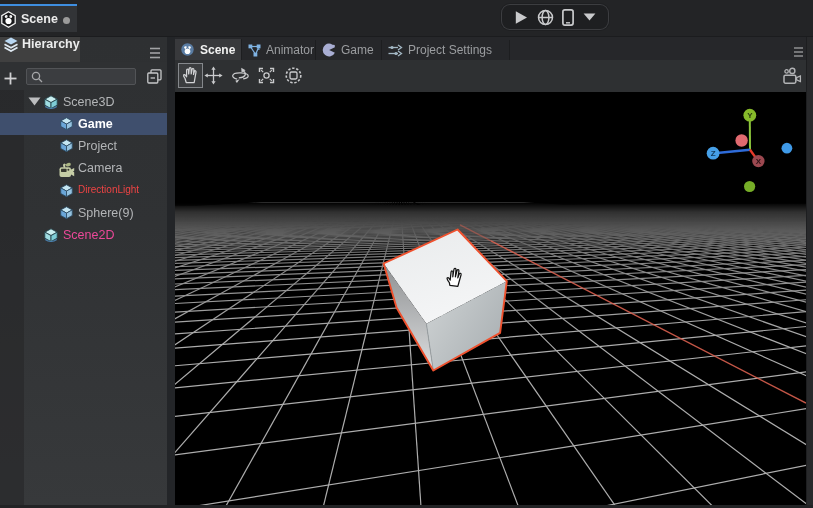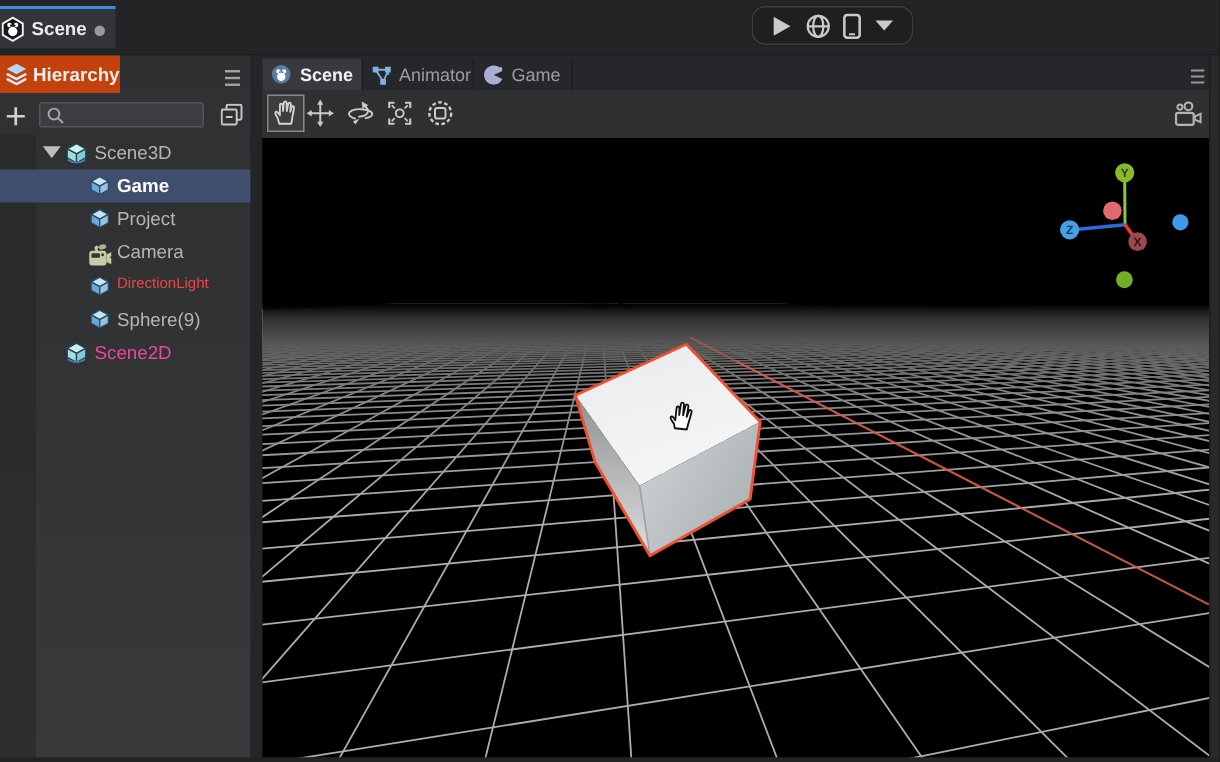--- a/index.html
+++ b/index.html
@@ -10,21 +10,21 @@
 #toptab{left:0;top:4px;width:77px;height:28px;background:#323437;border-top:2px solid #3e8ee0;
   display:flex;align-items:center;padding-left:1px}
 #toptab .ttl{color:#ebebeb;font-size:12.5px;font-weight:bold;margin-left:5px}
 #topdot{left:63px;top:17px;width:7px;height:7px;border-radius:50%;background:#9b9b9b}
 #pill{left:500px;top:3px;width:110px;height:28px;border:1px solid #42434600;border-radius:10px;
   background:#1e1f21;box-shadow:0 0 0 1px #3c3d40 inset;display:flex;align-items:center;justify-content:space-around;padding:0 9px}
 
 #hier{left:0;top:37px;width:167px;height:468px;background:linear-gradient(180deg,#2e3032 0%,#303234 40%,#37393b 100%)}
 #vgap{left:167px;top:37px;width:8px;height:468px;background:#232528}
 #hiertabs{left:0;top:37px;width:167px;height:25px;background:#27282a}
-#hiertab{left:0;top:37px;width:80px;height:25px;background:#c2410c;display:flex;align-items:center;padding-left:4px}
+#hiertab{left:0;top:37px;width:80px;height:25px;background:#404040;display:flex;padding-left:4px}
 #hiertab .ttl{color:#eceded;font-size:12.5px;font-weight:bold;margin-left:4px}
 #hamb1{left:150px;top:45px}
 #srow{left:0;top:62px;width:167px;height:28px;background:#2f3133}
 #plus{left:4px;top:71px}
 #searchbox{left:26px;top:68px;width:110px;height:17px;background:#3b3d40;border:1px solid #525457;border-radius:2px}
 #copyic{left:147px;top:69px}
 #gutter{left:0;top:90px;width:24px;height:415px;background:rgba(36,37,39,0.55)}
 .trow{position:absolute;left:0;width:167px;height:22px;display:flex;align-items:center;color:#b3b5b7;font-size:12.5px}
 .trow.sel{background:#3f4f6d;color:#fff;font-weight:bold}
 
@@ -183,20 +183,28 @@
         <line x1="10.5" y1="3.5" x2="8" y2="9.5" stroke="#7fb2e2" stroke-width="1.2"></line>
         <rect x="0.5" y="0.5" width="3.8" height="3.8"></rect>
         <rect x="8.7" y="0.5" width="3.8" height="3.8"></rect>
         <rect x="5.5" y="8.7" width="3.8" height="3.8"></rect>
         <polygon points="9.6,5.4 11.2,4 11.6,6.1"></polygon>
       </svg>Animator</div>
   <div class="mtab" style="left:316px;width:66px"><svg width="14" height="14" viewBox="0 0 14 14" style="margin-right:5px">
         <path d="M12.9,4.3 A6.4,6.4 0 1 0 12.9,9.7 L7.2,7 Z" fill="#a9aed3"></path>
         <circle cx="11.7" cy="2.9" r="1.2" fill="#a9aed3"></circle>
       </svg>Game</div>
+  <div class="mtab" style="left:382px;width:128px"><svg width="15" height="13" viewBox="0 0 15 13" style="margin-right:5px" stroke="#a3b7c4" stroke-width="1.3" fill="none">
+        <line x1="0.5" y1="3.5" x2="10" y2="3.5"></line>
+        <polyline points="10,1 13.5,3.5 10,6" fill="none"></polyline>
+        <circle cx="4" cy="3.5" r="1.6" fill="#a3b7c4" stroke="none"></circle>
+        <line x1="0.5" y1="9.5" x2="10" y2="9.5"></line>
+        <polyline points="10,7 13.5,9.5 10,12" fill="none"></polyline>
+        <circle cx="8" cy="9.5" r="1.6" fill="#a3b7c4" stroke="none"></circle>
+      </svg>Project Settings</div>
 
   <div class="abs" id="hamb2">
     <svg width="9" height="10" viewBox="0 0 9 10" stroke="#97989a" stroke-width="1.4">
         <line x1="0" y1="1" x2="9" y2="1"></line>
         <line x1="0" y1="5" x2="9" y2="5"></line>
         <line x1="0" y1="9" x2="9" y2="9"></line>
       </svg>
   </div>
 
   <div class="abs" id="toolbar"></div>

